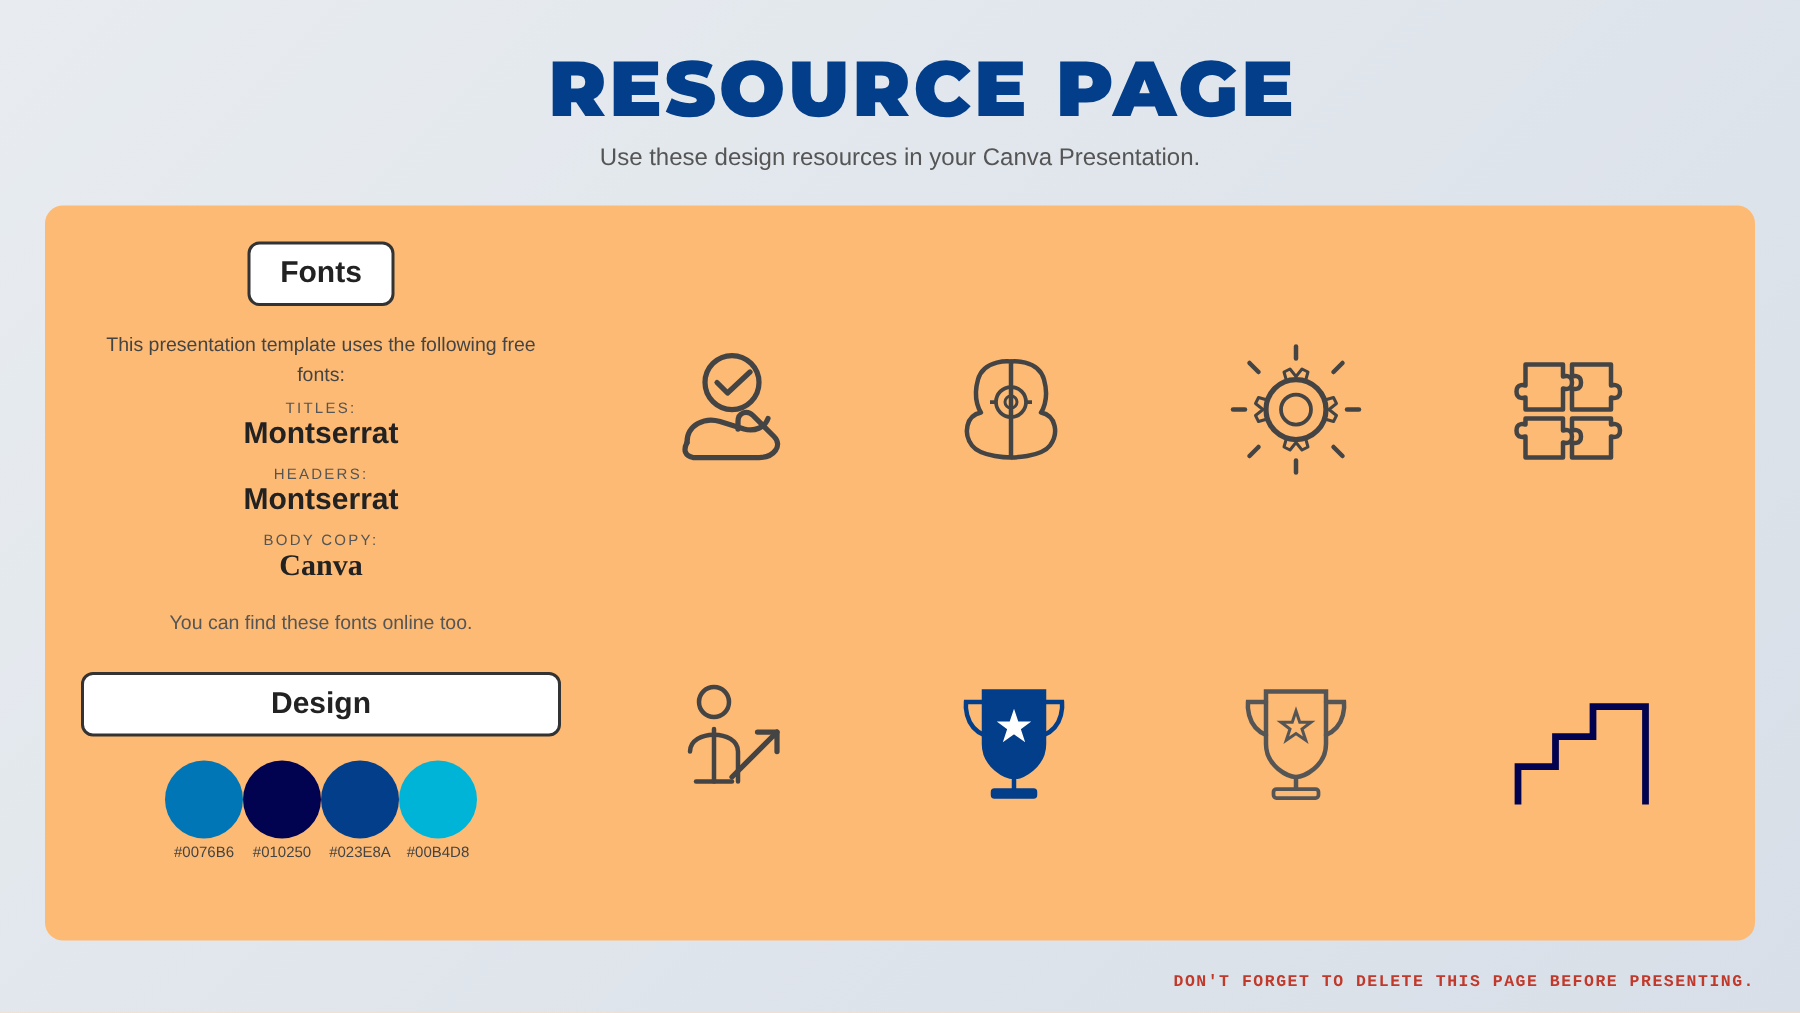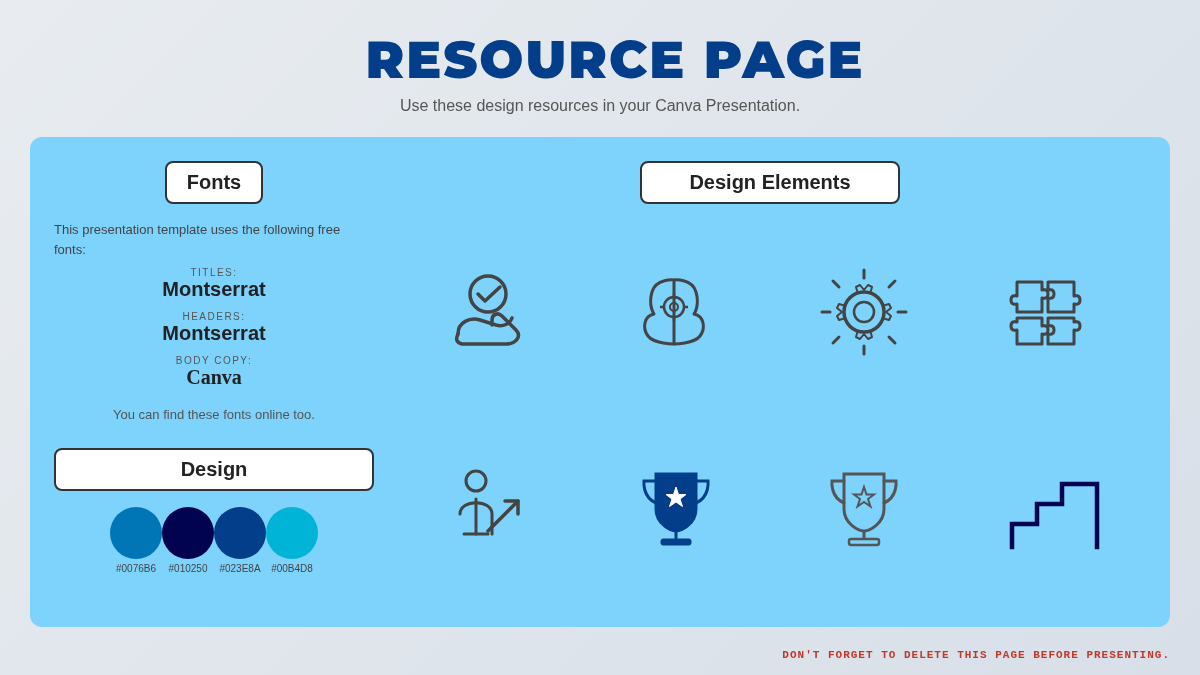--- a/index.html
+++ b/index.html
@@ -27,21 +27,21 @@
       font-family: 'Montserrat', Arial, sans-serif;
       padding-left: 30px;
     }
     .page-subtitle {
       font-size: 16px;
       color: #555;
       margin-top: 6px;
       font-family: Arial, sans-serif;
     }
     .main-card {
-      background: #7dd3fc;
+      background: #fdba74;
       border-radius: 12px;
       margin: 12px 30px 0 30px;
       width: calc(100% - 60px);
       display: flex;
       flex-direction: row;
       padding: 24px 24px 20px 24px;
       gap: 20px;
       min-height: 490px;
     }
     .left-panel {
@@ -63,20 +63,21 @@
       font-family: Arial, sans-serif;
     }
     .fonts-section {
       display: flex;
       flex-direction: column;
       align-items: center;
     }
     .fonts-desc {
       font-size: 13px;
       color: #444;
+      text-align: center;
       margin: 16px 0 8px 0;
       line-height: 1.5;
       font-family: Arial, sans-serif;
     }
     .font-entry {
       text-align: center;
       margin-bottom: 10px;
     }
     .font-label {
       font-size: 10px;
@@ -218,23 +219,20 @@
         </div>
         <div class="color-swatch-wrap">
           <div class="color-circle" style="background:#00B4D8;"></div>
           <div class="color-hex">#00B4D8</div>
         </div>
       </div>
     </div>
   </div>
 
   <div class="right-panel">
-    <div class="design-elements-header">
-      <div class="section-box" style="min-width:260px;">Design Elements</div>
-    </div>
 
     <div class="icons-grid">
 
       <div class="icon-cell">
         <svg viewBox="0 0 100 100" fill="none" xmlns="http://www.w3.org/2000/svg">
           <circle cx="50" cy="32" r="18" stroke="#444" stroke-width="3.5" fill="none"></circle>
           <polyline points="40,32 47,39 62,25" stroke="#444" stroke-width="3.5" stroke-linecap="round" stroke-linejoin="round" fill="none"></polyline>
           <path d="M20 72 C20 60 32 55 42 58 L58 63 C65 65 72 62 74 56" stroke="#444" stroke-width="3.5" stroke-linecap="round" fill="none"></path>
           <path d="M20 72 Q16 80 24 82 L68 82 C78 82 84 74 78 68 L64 54 C60 50 54 52 54 58 L54 63" stroke="#444" stroke-width="3.5" stroke-linecap="round" stroke-linejoin="round" fill="none"></path>
         </svg>

